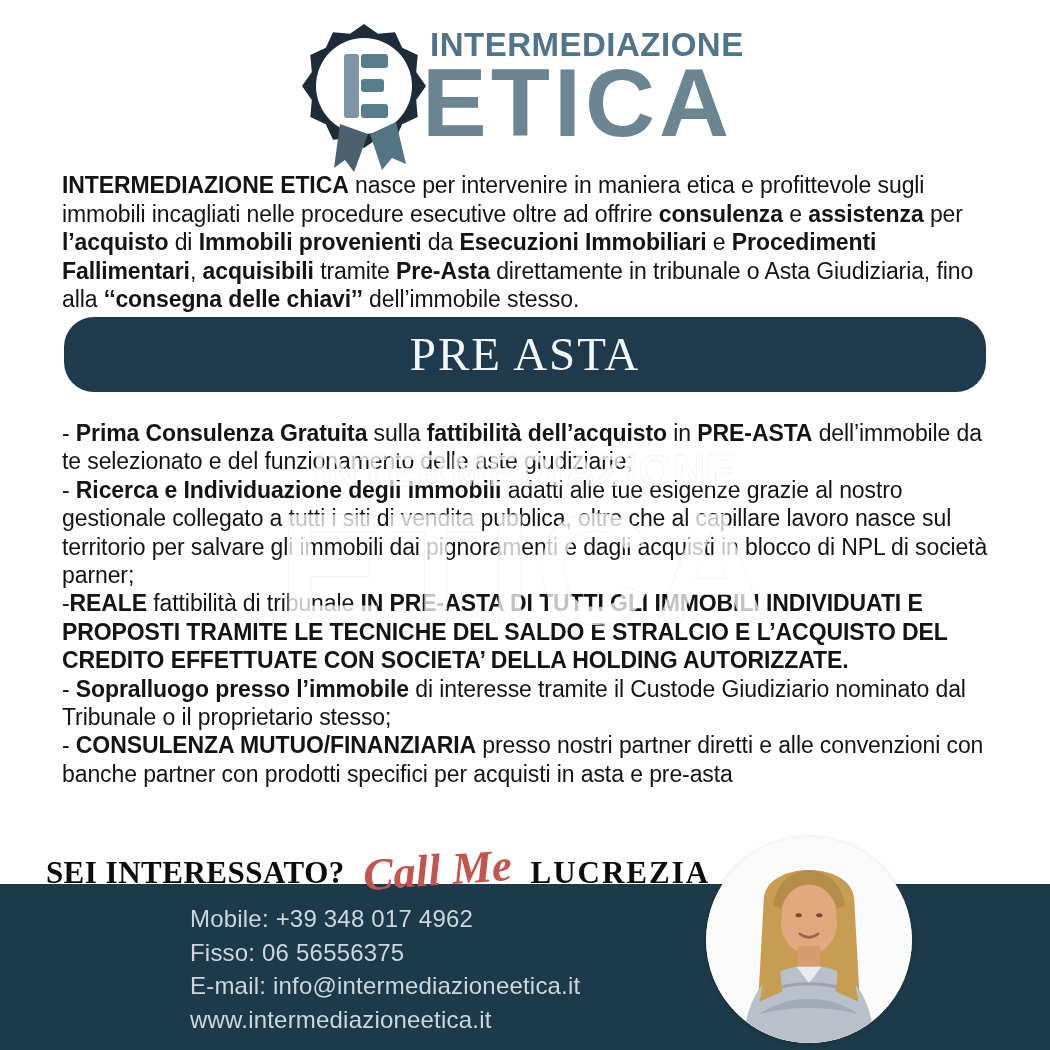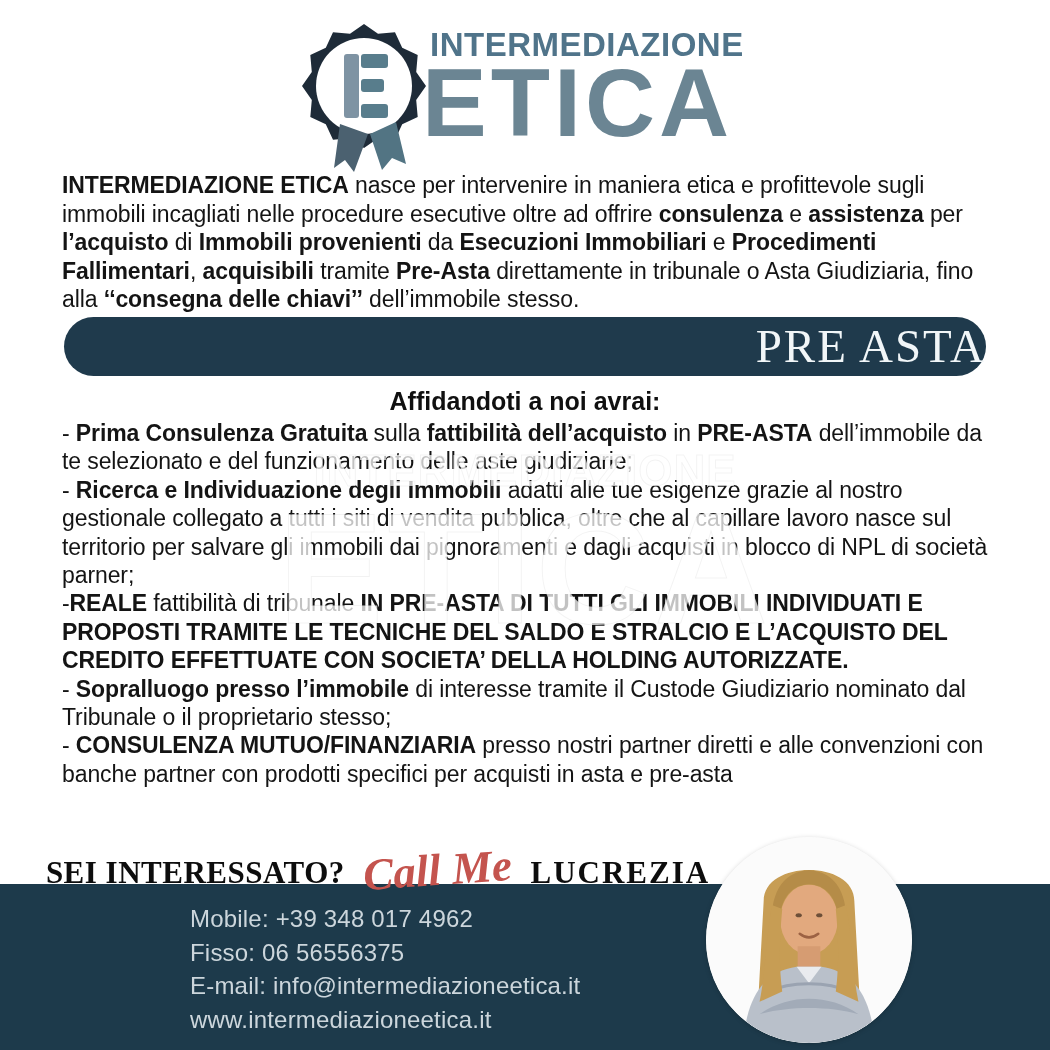--- a/index.html
+++ b/index.html
@@ -23,23 +23,23 @@
     font-size:97px;font-weight:700;letter-spacing:4px;line-height:1;
     color:#6b8593;
   }
   
   .intro{
     position:absolute;left:62px;top:171px;width:930px;
     font-size:23px;line-height:28.6px;letter-spacing:-.1px;color:#141414;
   }
   .intro b,.list-item b{font-weight:700;}
   .pill{
-    position:absolute;left:64px;top:317px;width:922px;height:59px;
+    position:absolute;left:64px;top:317px;width:922px;height:75px;
     background:#1f3a4c;border-radius:30px;
-    display:flex;align-items:center;justify-content:flex-end;
+    display:flex;align-items:center;justify-content:center;
   }
   .pill-label{
     font-family:"Liberation Serif", serif;
     font-size:47px;color:#f1f6f8;letter-spacing:2px;line-height:1;
   }
   .list-heading{
     position:absolute;left:0;top:387px;width:1050px;
     text-align:center;font-size:25px;font-weight:700;color:#101010;
   }
   .list{
@@ -118,21 +118,20 @@
   </div>
   <div class="logo-line1">INTERMEDIAZIONE</div>
   <div class="logo-line2">ETICA</div>
 
   <div class="intro"><b>INTERMEDIAZIONE ETICA</b><span> nasce per intervenire in maniera etica e profittevole sugli immobili incagliati nelle procedure esecutive oltre ad offrire </span><b>consulenza</b><span> e </span><b>assistenza</b><span> per </span><b>l’acquisto</b><span> di </span><b>Immobili provenienti</b><span> da </span><b>Esecuzioni Immobiliari</b><span> e </span><b>Procedimenti Fallimentari</b><span>, </span><b>acquisibili</b><span> tramite </span><b>Pre-Asta</b><span> direttamente in tribunale o Asta Giudiziaria, fino alla </span><b>‘‘consegna delle chiavi’’</b><span> dell’immobile stesso.</span></div>
 
   <div class="pill">
     <span class="pill-label">PRE ASTA</span>
   </div>
 
-  <div class="list-heading">Affidandoti a noi avrai:</div>
   <div class="list">
     <div class="list-item"><span>- </span><b>Prima Consulenza Gratuita</b><span> sulla </span><b>fattibilità dell’acquisto</b><span> in </span><b>PRE-ASTA</b><span> dell’immobile da te selezionato e del funzionamento delle aste giudiziarie;</span></div>
     <div class="list-item"><span>- </span><b>Ricerca e Individuazione degli Immobili</b><span> adatti alle tue esigenze grazie al nostro gestionale collegato a tutti i siti di vendita pubblica, oltre che al capillare lavoro nasce sul territorio per salvare gli immobili dai pignoramenti e dagli acquisti in blocco di NPL di società parner;</span></div>
     <div class="list-item"><span>-</span><b>REALE</b><span> fattibilità di tribunale </span><b>IN PRE-ASTA DI TUTTI GLI IMMOBILI INDIVIDUATI E PROPOSTI TRAMITE LE TECNICHE DEL SALDO E STRALCIO E L’ACQUISTO DEL CREDITO EFFETTUATE CON SOCIETA’ DELLA HOLDING AUTORIZZATE.</b></div>
     <div class="list-item"><span>- </span><b>Sopralluogo presso l’immobile</b><span> di interesse tramite il Custode Giudiziario nominato dal Tribunale o il proprietario stesso;</span></div>
     <div class="list-item"><span>- </span><b>CONSULENZA MUTUO/FINANZIARIA</b><span> presso nostri partner diretti e alle convenzioni con banche partner con prodotti specifici per acquisti in asta e pre-asta</span></div>
   </div>
 
   <div class="watermark">
     <div class="wm-1">INTERMEDIAZIONE</div>

